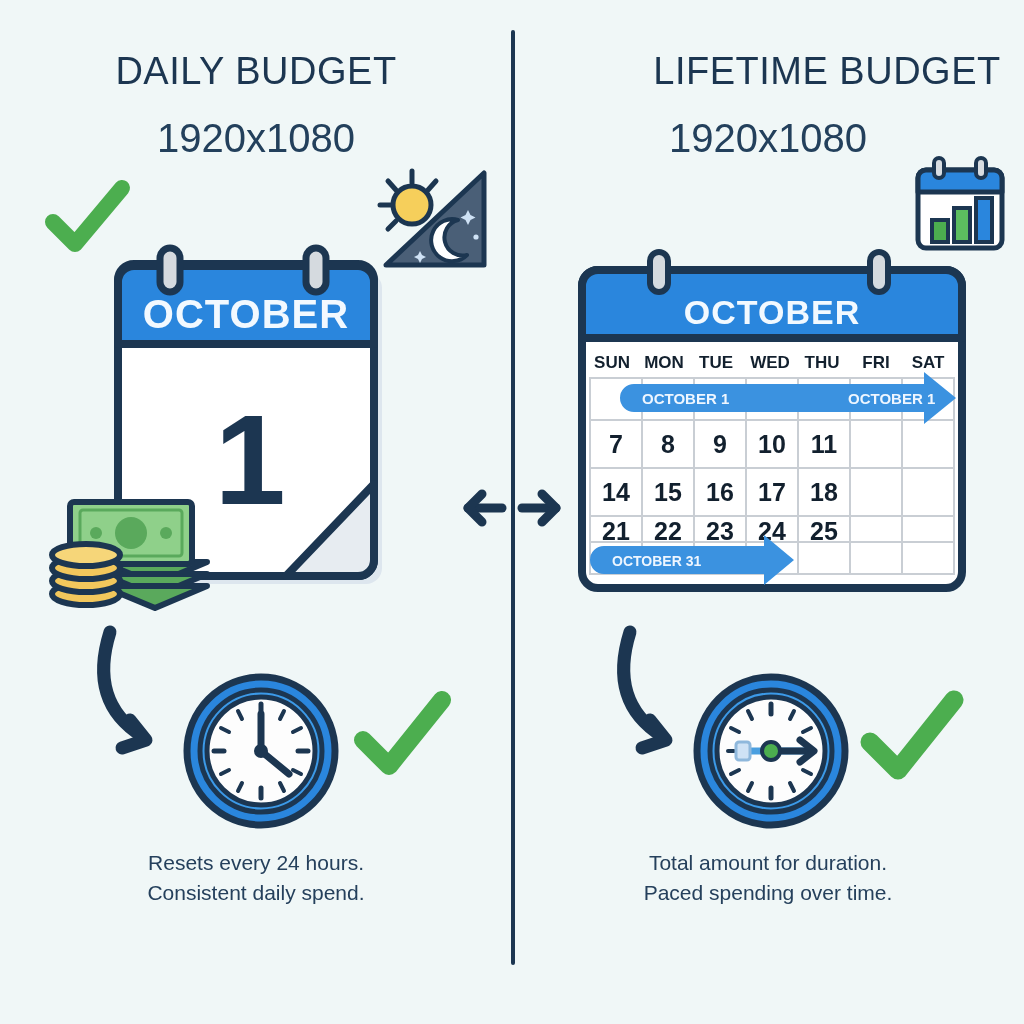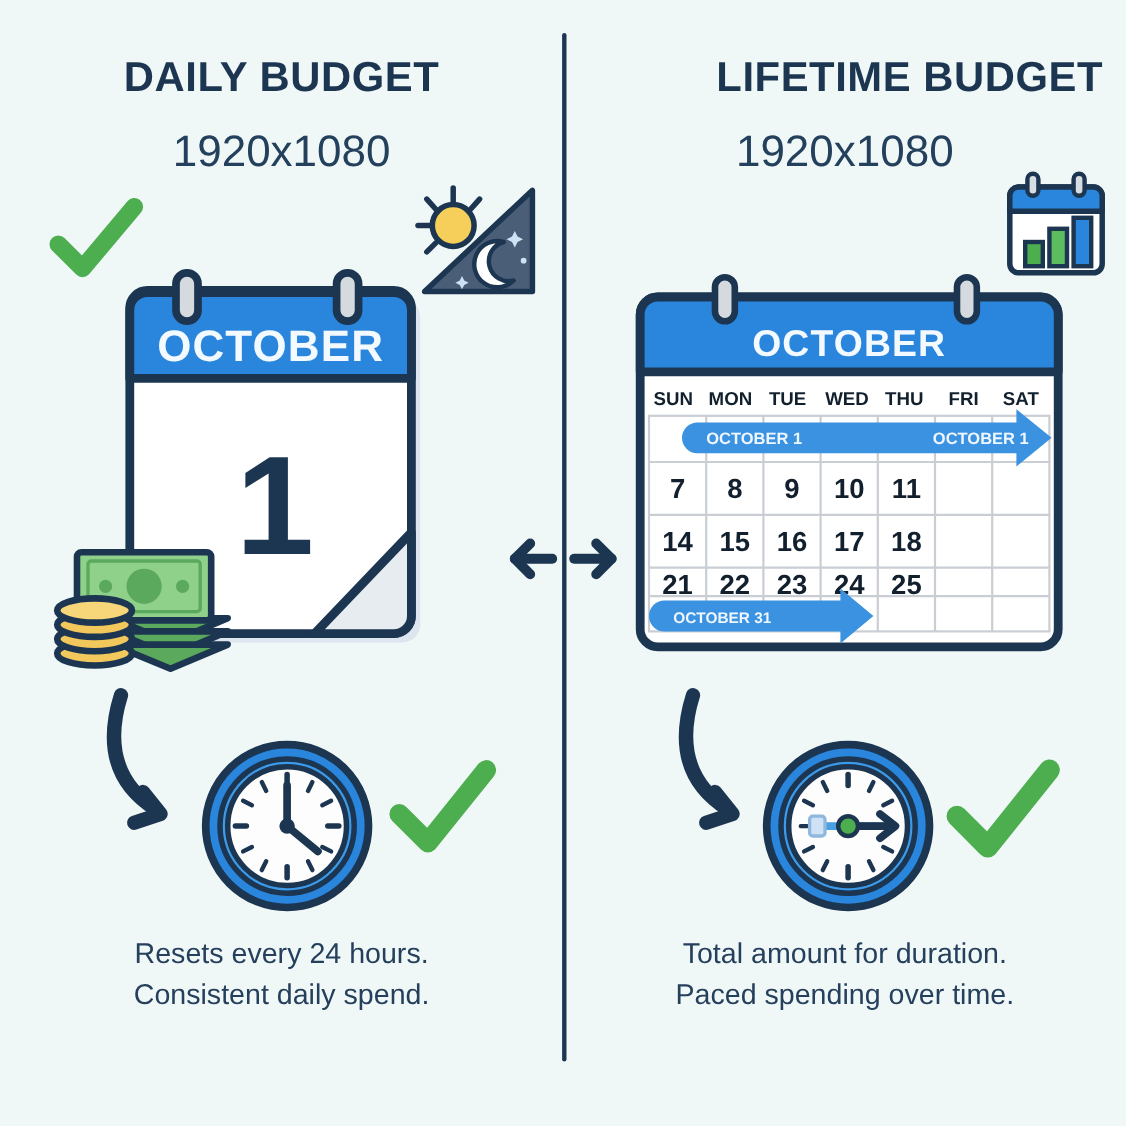--- a/index.html
+++ b/index.html
@@ -9,21 +9,21 @@
     font-family:"Liberation Sans", sans-serif;
     color:#1e3a57;
     overflow:hidden;
   }
   .stage{position:relative;width:1024px;height:1024px;}
 
   
   .col-title{
     position:absolute;
     text-align:center;
-    font-weight:bold;
+    font-weight:normal;
     font-size:38px;
     letter-spacing:.5px;
     color:#1c3651;
     white-space:nowrap;
   }
   .col-sub{
     position:absolute;
     text-align:center;
     font-size:40px;
     color:#23405c;
@@ -38,21 +38,21 @@
   .divider{
     position:absolute;left:511px;top:30px;width:4px;height:935px;
     background:#1c3651;border-radius:2px;
   }
   .mid-arrow{position:absolute;left:462px;top:482px;width:100px;height:52px;}
 
   
   .caption{
     position:absolute;
     text-align:center;
-    font-size:26px;
+    font-size:21px;
     line-height:1.45;
     color:#25405c;
     white-space:pre-line;
   }
   .left-caption{left:20px;width:472px;top:848px;}
   .right-caption{left:532px;width:472px;top:848px;}
 
   
   .check{position:absolute;}
   .check-tl{left:45px;top:178px;width:85px;height:80px;}

